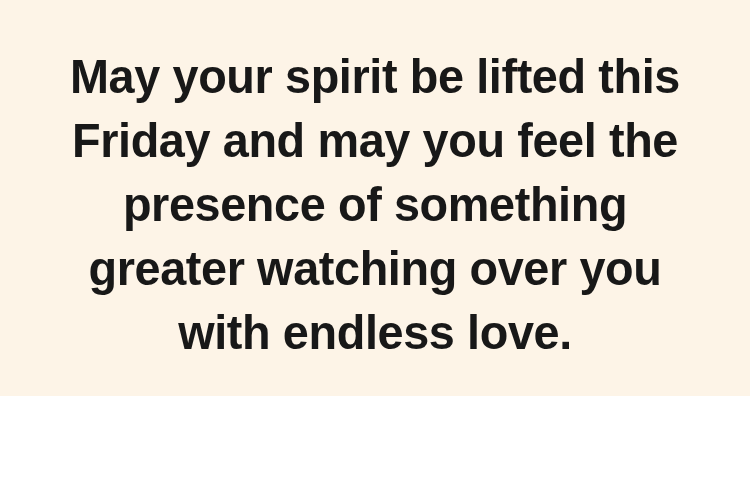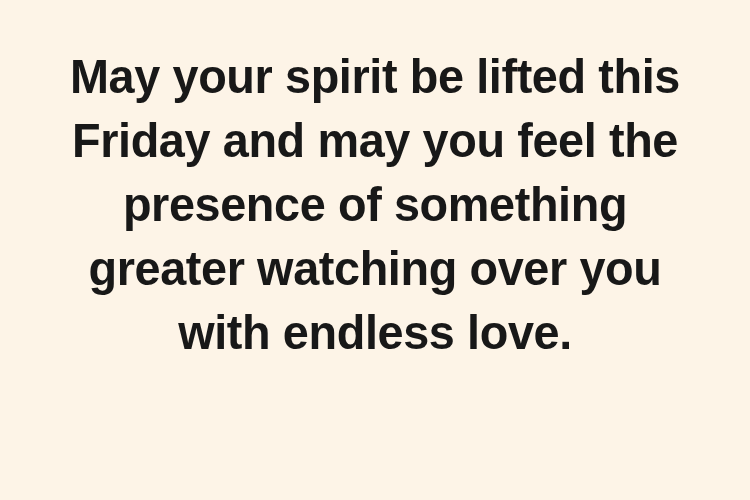--- a/index.html
+++ b/index.html
@@ -11,21 +11,21 @@
     width: 750px;
     height: 500px;
     overflow: hidden;
     font-family: "Liberation Sans", sans-serif;
   }
 
   #quote-card {
     position: relative;
     box-sizing: border-box;
     width: 750px;
-    height: 500px;
+    height: 396px;
     background: #FDF4E7;
     display: flex;
     align-items: flex-start;
     justify-content: center;
   }
 
   #quote-block {
     box-sizing: border-box;
     width: 750px;
     padding: 44px 26px 0 26px;

